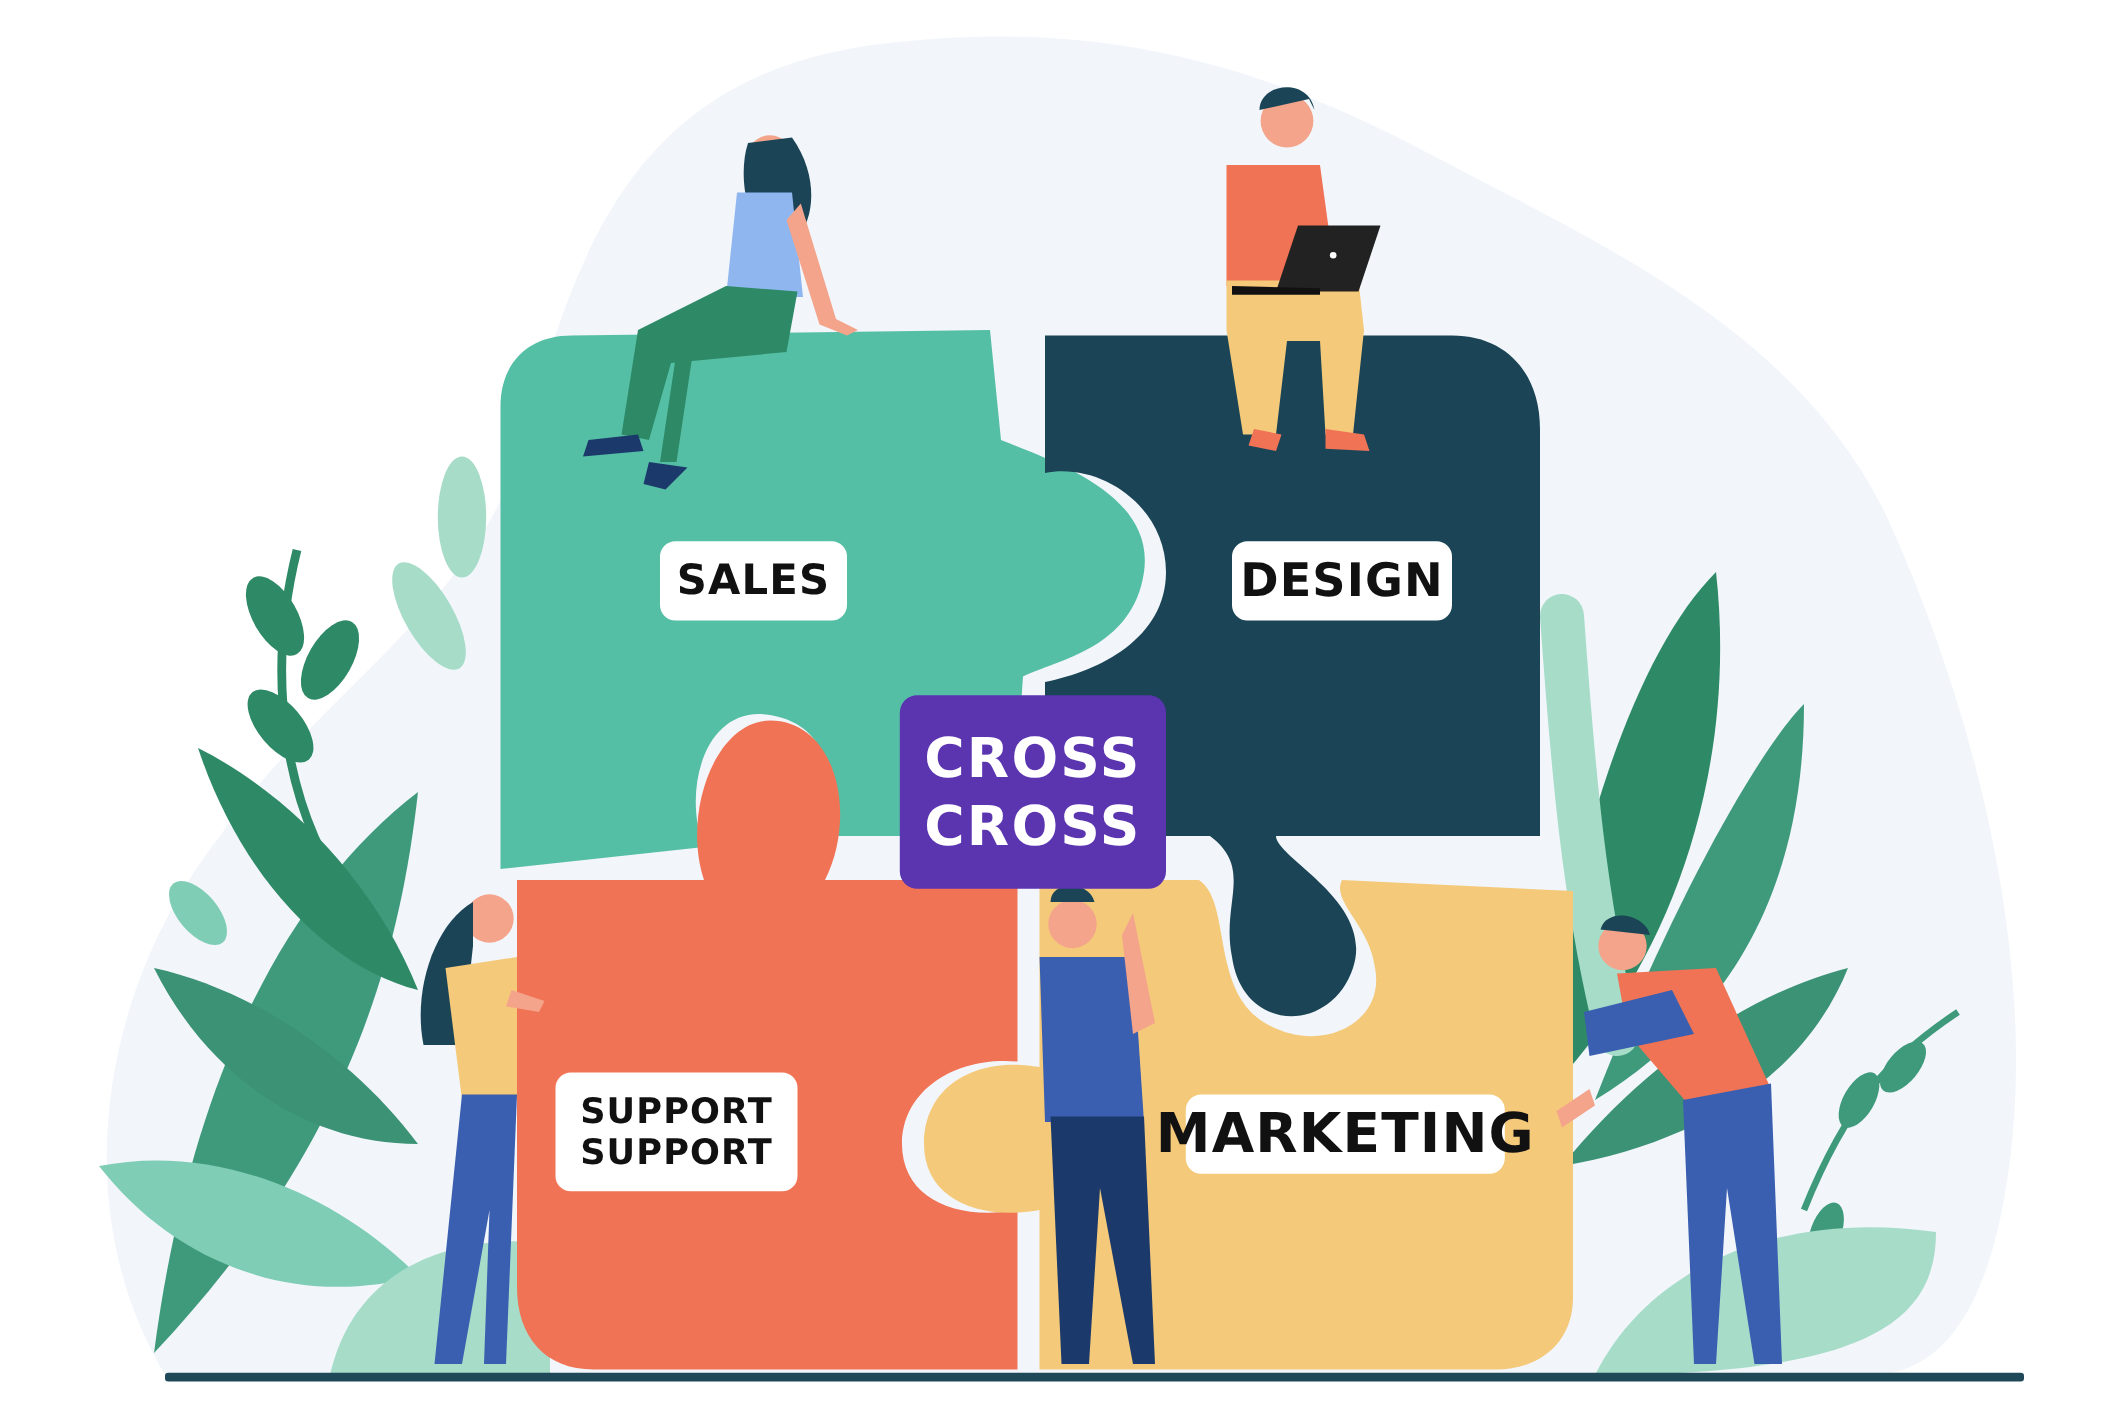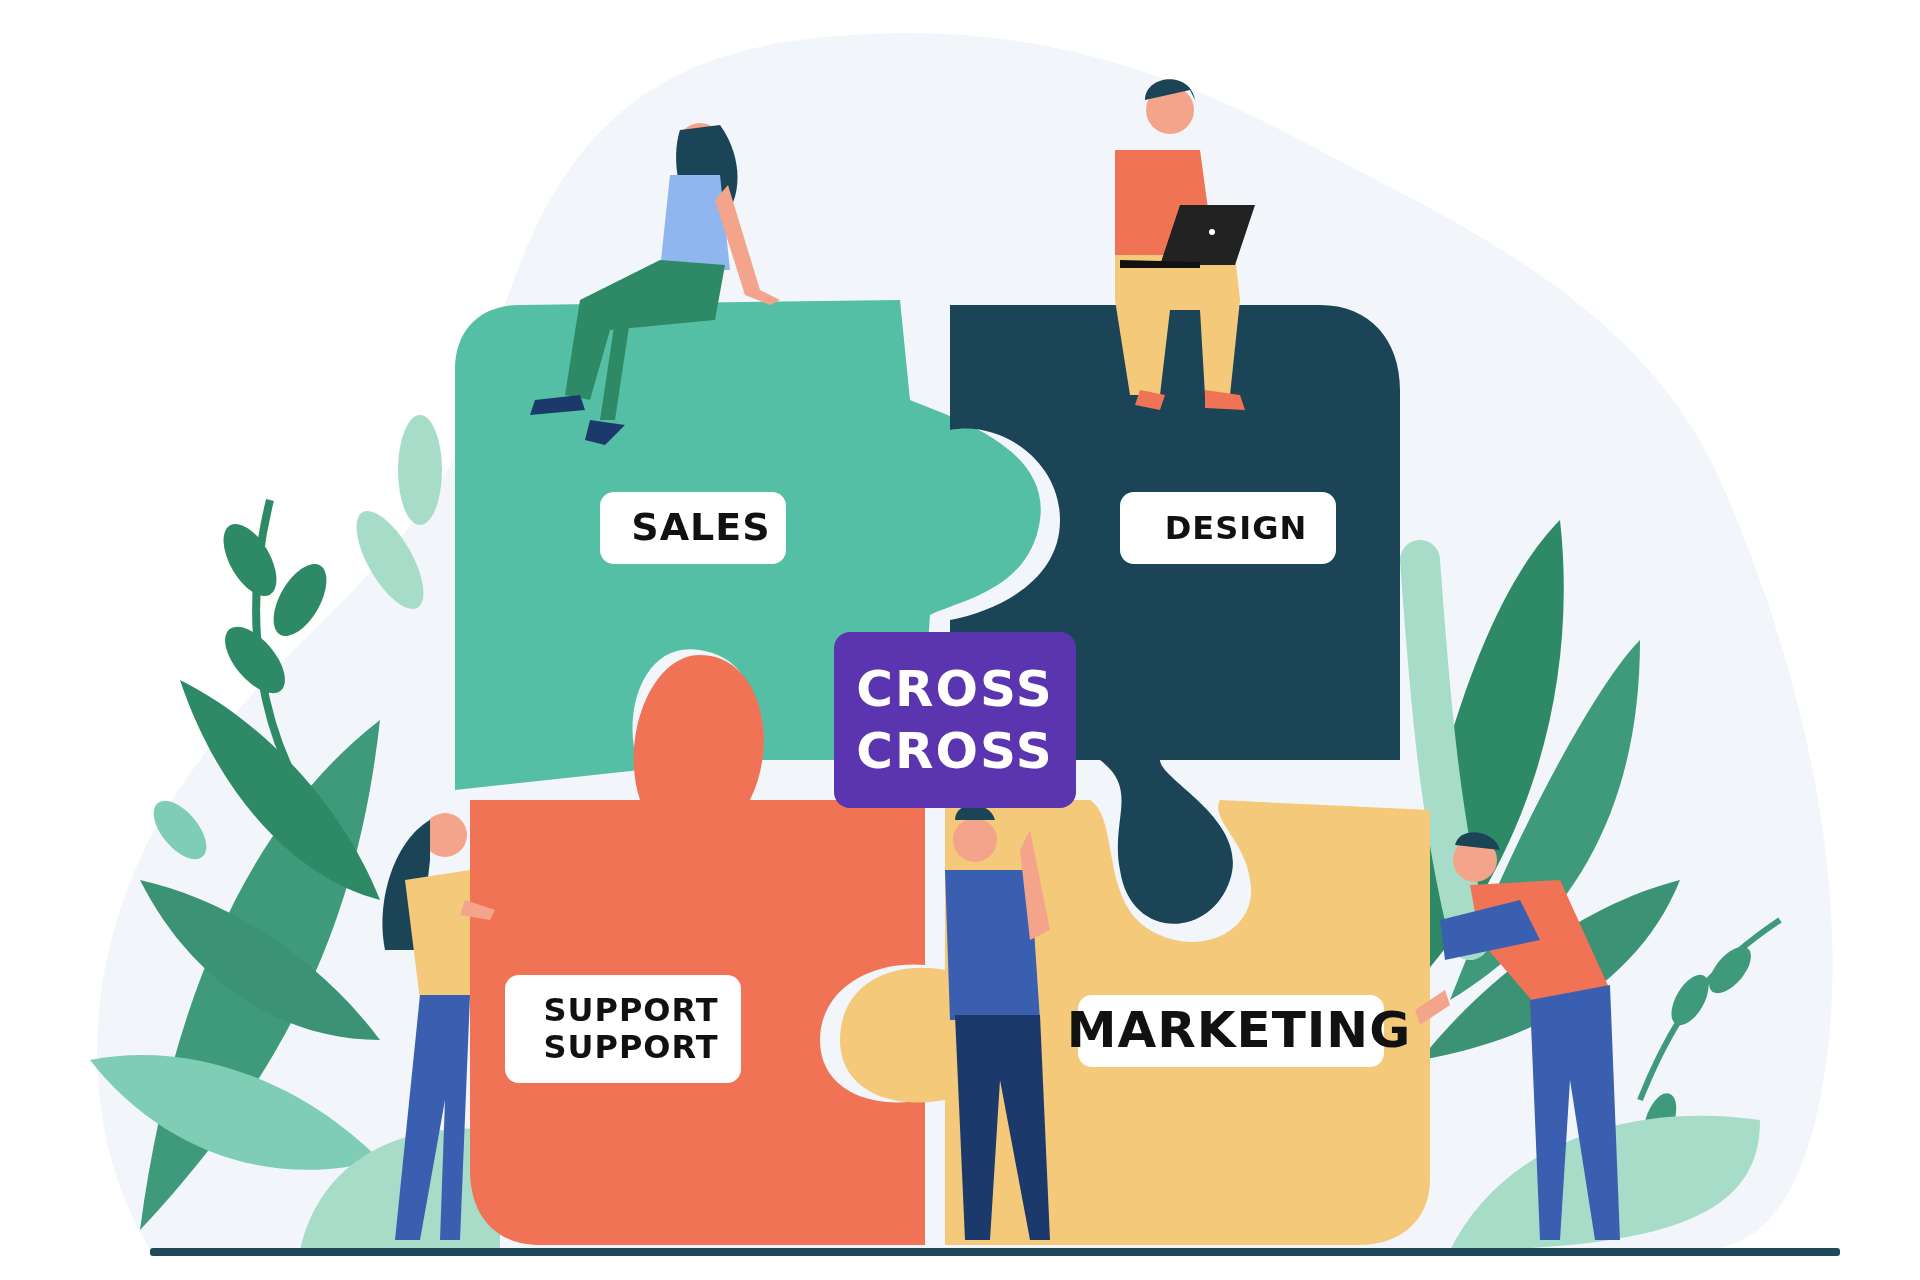--- a/index.html
+++ b/index.html
@@ -1,19 +1,19 @@
 <!DOCTYPE html>
 <html><head>
 <meta charset="utf-8">
 <style>
   html,body{margin:0;padding:0;background:#ffffff;}
   body{width:1920px;height:1280px;position:relative;overflow:hidden;font-family:"DejaVu Sans",sans-serif;}
   .scene{position:absolute;left:0;top:0;width:1920px;height:1280px;}
-  .label{position:absolute;background:#ffffff;border-radius:14px;display:flex;align-items:center;justify-content:center;text-align:center;color:#111;font-family:"DejaVu Sans",sans-serif;font-weight:bold;letter-spacing:1px;line-height:1.15;padding-left:16px;}
-  .center-label{position:absolute;background:#5b34b0;border-radius:16px;color:#fff;display:flex;flex-direction:column;align-items:center;justify-content:center;font-family:"DejaVu Sans",sans-serif;font-weight:bold;font-size:50px;line-height:1.25;letter-spacing:2px;margin-left:16px;}
+  .label{position:absolute;background:#ffffff;border-radius:14px;display:flex;align-items:center;justify-content:center;text-align:center;color:#111;font-family:"DejaVu Sans",sans-serif;font-weight:bold;letter-spacing:1px;line-height:1.15;}
+  .center-label{position:absolute;background:#5b34b0;border-radius:16px;color:#fff;display:flex;flex-direction:column;align-items:center;justify-content:center;font-family:"DejaVu Sans",sans-serif;font-weight:bold;font-size:50px;line-height:1.25;letter-spacing:2px;}
 </style>
 </head>
 <body>
 
 <div class="scene">
 <svg width="1920" height="1280" viewBox="0 0 1920 1280" xmlns="http://www.w3.org/2000/svg">
 
   <path d="M150 1250 C60 1100 90 900 200 760 C280 640 420 560 470 420 C520 250 560 70 800 40 C1000 15 1150 60 1300 140 C1450 220 1640 300 1720 480 C1800 660 1860 900 1820 1100 C1800 1200 1760 1250 1700 1250 Z" fill="#f2f6fb"></path>
 
   <g>
@@ -99,21 +99,21 @@
     <path d="M1415 1010 L1445 990 L1450 1005 L1420 1025 Z" fill="#f4a48a"></path>
   </g>
 
   <rect x="150" y="1248" width="1690" height="8" rx="3" fill="#1f4858"></rect>
 </svg>
 
   <div class="label" style="left:600px;top:492px;width:170px;height:72px;font-size:38px;">
     <span>SALES</span>
   </div>
 
-  <div class="label" style="left:1120px;top:492px;width:200px;height:72px;font-size:32px;">
+  <div class="label" style="left:1120px;top:492px;width:200px;height:72px;font-size:42px;">
     <span>DESIGN</span>
   </div>
 
   <div class="center-label" style="left:818px;top:632px;width:242px;height:176px;">
     <span>CROSS</span>
     <span>CROSS</span>
   </div>
 
   <div class="label" style="left:505px;top:975px;width:220px;height:108px;font-size:32px;flex-direction:column;">
     <span>SUPPORT</span>

